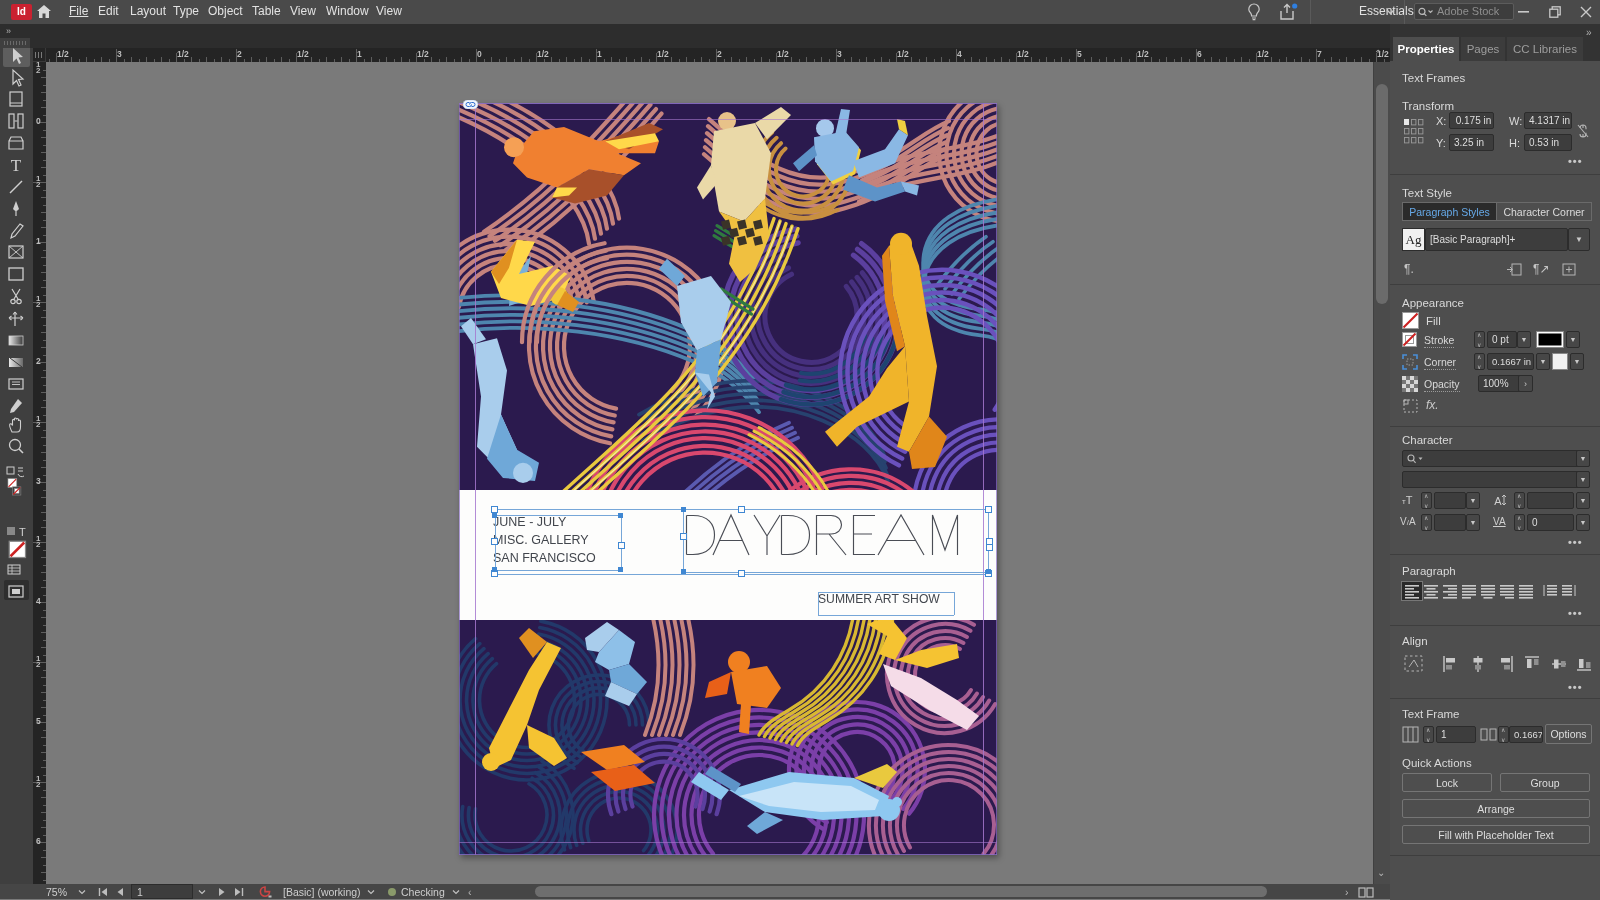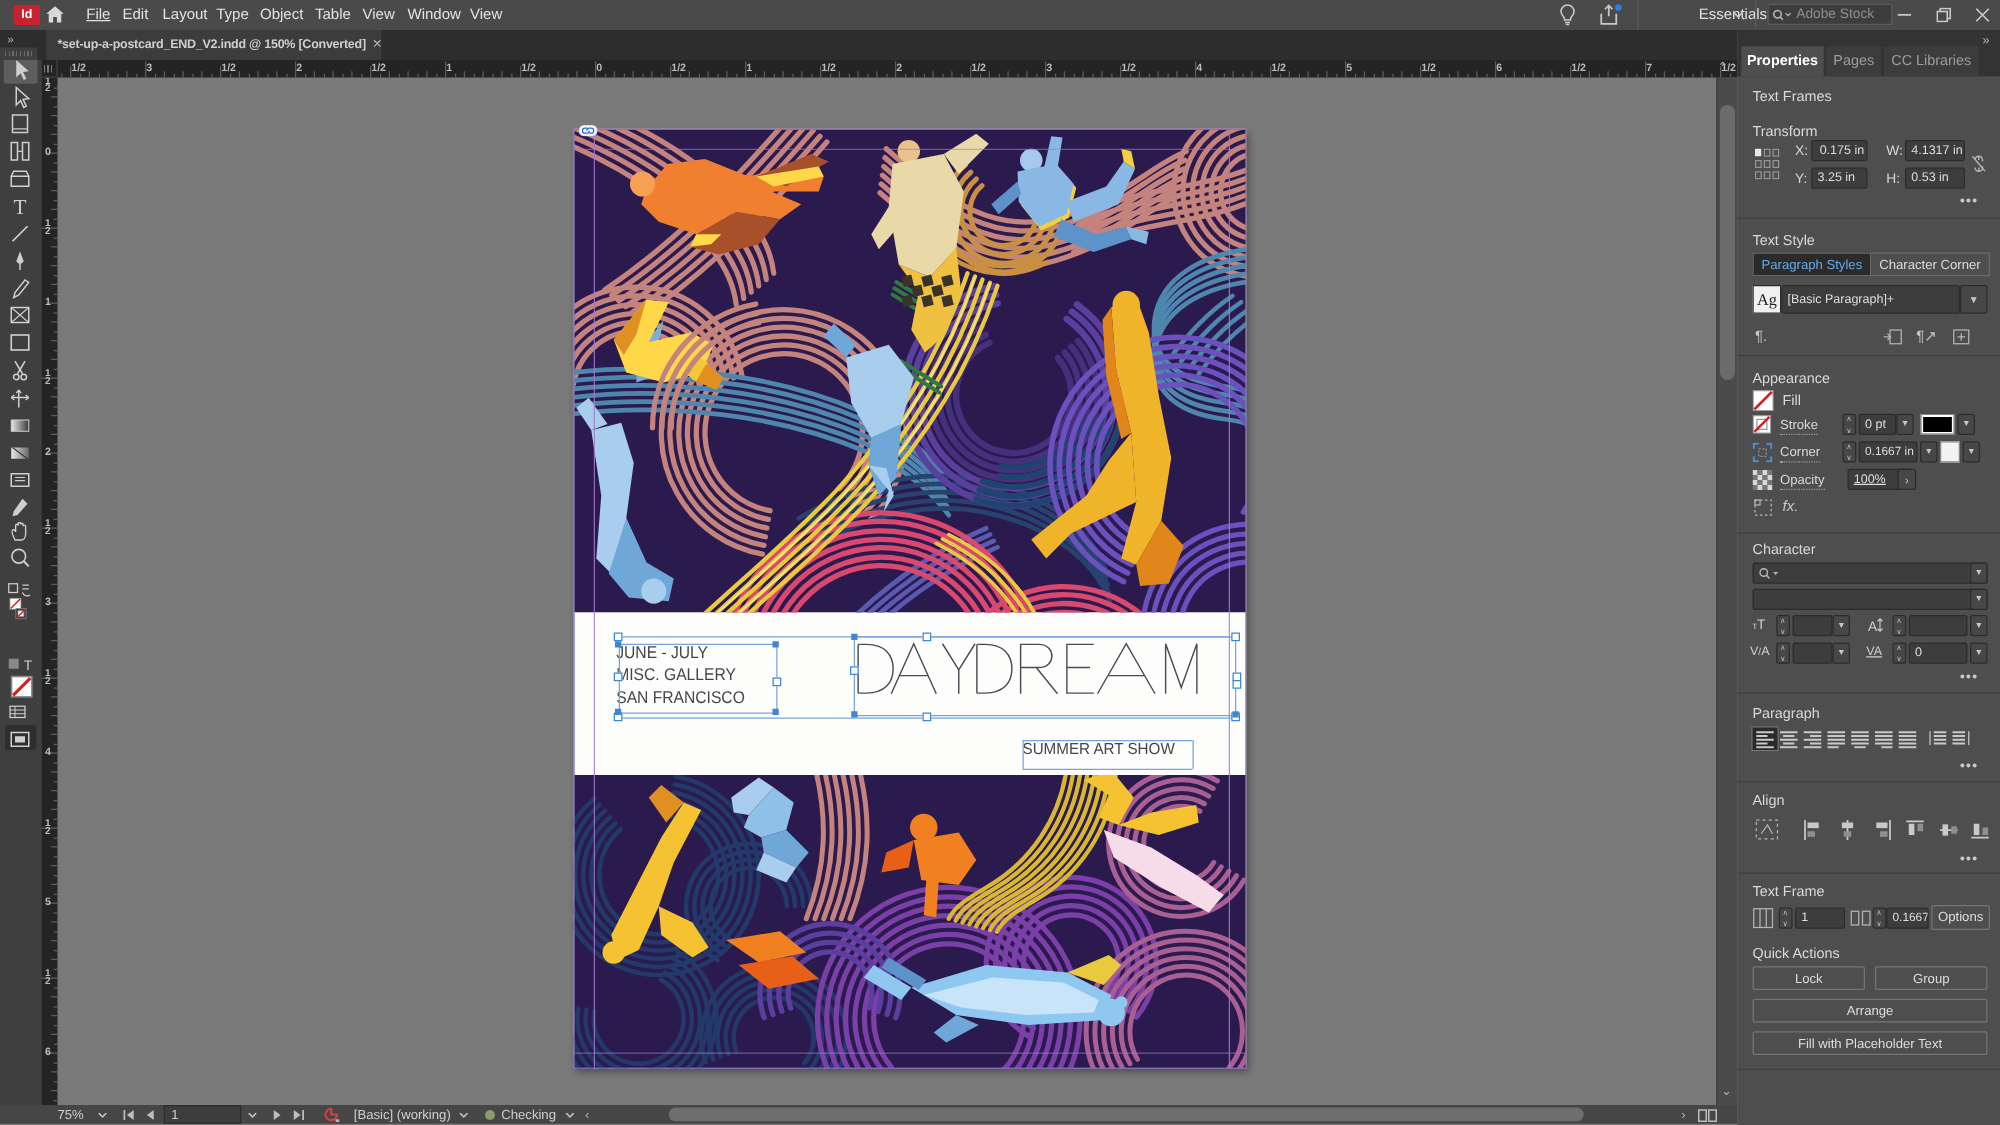--- a/index.html
+++ b/index.html
@@ -87,21 +87,20 @@
     <svg class="menu" style="left:1580px;top:6px;" width="12" height="12" viewBox="0 0 12 12">
         <path d="M1 1 L11 11 M11 1 L1 11" stroke="#c9c9c9" stroke-width="1.4"></path>
       </svg>
   </div>
 
   <div class="abs" id="tabrow">
     <div style="position:absolute;left:6px;top:2px;color:#b5b5b5;font-size:9px;">»</div>
     <div style="position:absolute;left:0px;top:14px;width:30px;height:10px;background:#3f3f3f;"></div>
     <div style="position:absolute;left:4px;top:17px;width:22px;height:4px;background-image:repeating-linear-gradient(90deg,#6a6a6a 0 1px,transparent 1px 3px);"></div>
   </div>
-  <div class="abs" id="doctab"><span style="margin-left:9px;letter-spacing:-0.2px;">*set-up-a-postcard_END_V2.indd @ 150% [Converted]</span><span style="color:#b0b0b0;margin-left:5px;font-weight:normal;">✕</span></div>
 
   <div class="abs" id="hruler">
       <div style="position:absolute;left:2.5px;bottom:0;width:1px;height:3px;background:#5e5e5e;"></div>
       <div style="position:absolute;left:10.0px;bottom:0;width:1px;height:9px;background:#5e5e5e;"></div>
       <div style="position:absolute;left:17.5px;bottom:0;width:1px;height:3px;background:#5e5e5e;"></div>
       <div style="position:absolute;left:25.0px;bottom:0;width:1px;height:5px;background:#5e5e5e;"></div>
       <div style="position:absolute;left:32.5px;bottom:0;width:1px;height:3px;background:#5e5e5e;"></div>
       <div style="position:absolute;left:40.0px;bottom:0;width:1px;height:5px;background:#5e5e5e;"></div>
       <div style="position:absolute;left:47.5px;bottom:0;width:1px;height:3px;background:#5e5e5e;"></div>
       <div style="position:absolute;left:55.0px;bottom:0;width:1px;height:5px;background:#5e5e5e;"></div>
@@ -1174,21 +1173,21 @@
         <rect x="0" y="8" width="4" height="4" fill="#d8d8d8"></rect>
         <rect x="4" y="8" width="4" height="4" fill="#777"></rect>
         <rect x="8" y="8" width="4" height="4" fill="#d8d8d8"></rect>
         <rect x="12" y="8" width="4" height="4" fill="#777"></rect>
         <rect x="0" y="12" width="4" height="4" fill="#777"></rect>
         <rect x="4" y="12" width="4" height="4" fill="#d8d8d8"></rect>
         <rect x="8" y="12" width="4" height="4" fill="#777"></rect>
         <rect x="12" y="12" width="4" height="4" fill="#d8d8d8"></rect>
       </svg>
 <div class="plabel" style="left:34px;top:354px;font-size:10.5px;border-bottom:1px dotted #9a9a9a;padding-bottom:1px;">Opacity</div>
-<div class="pinput" style="left:88px;top:351px;width:51px;height:17px;text-decoration:underline;">100%</div>
+<div class="pinput" style="left:88px;top:351px;width:51px;height:17px;">100%</div>
 <div class="chevbox" style="left:128px;top:351px;width:15px;height:17px;line-height:16px;font-size:9px;">›</div>
 <svg style="position:absolute;left:13px;top:375px;" width="15" height="14" viewBox="0 0 15 14">
         <rect x="1" y="1" width="13" height="12" fill="none" stroke="#b5b5b5" stroke-dasharray="2 2"></rect>
         <rect x="1" y="1" width="4" height="4" fill="none" stroke="#b5b5b5"></rect>
       </svg>
 <div style="position:absolute;left:36px;top:374px;color:#c9c9c9;font-size:12px;font-style:italic;">fx.</div>
 <div style="position:absolute;left:0;top:402px;width:210px;height:1px;background:#3e3e3e;"></div>
 <div class="plabel" style="left:12px;top:410px;">Character</div>
 <div class="pinput" style="left:12px;top:426px;width:188px;height:17px;"></div>
 <svg style="position:absolute;left:17px;top:430px;" width="18" height="10" viewBox="0 0 18 10">

